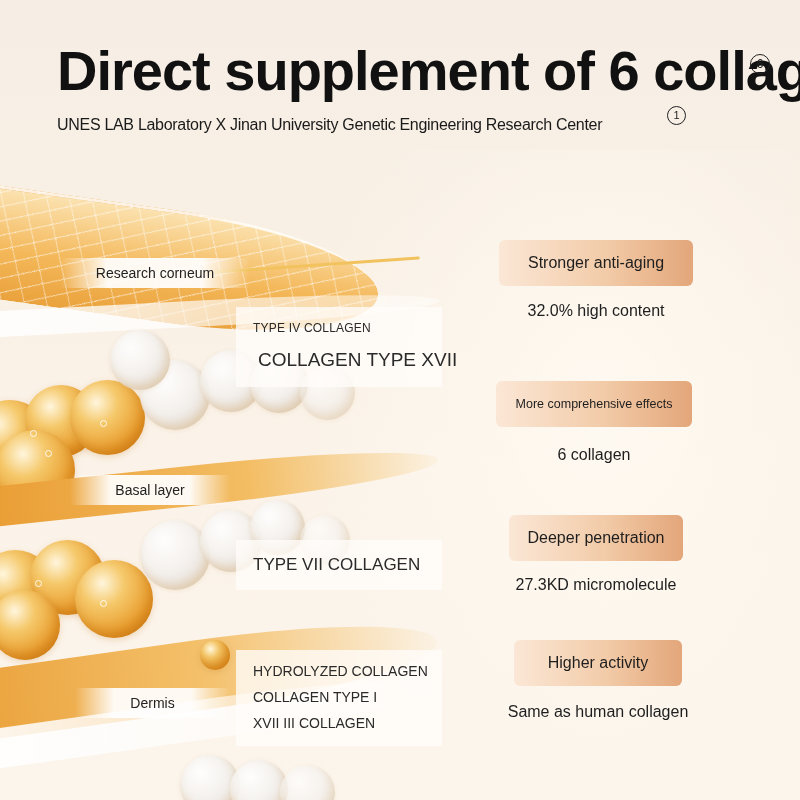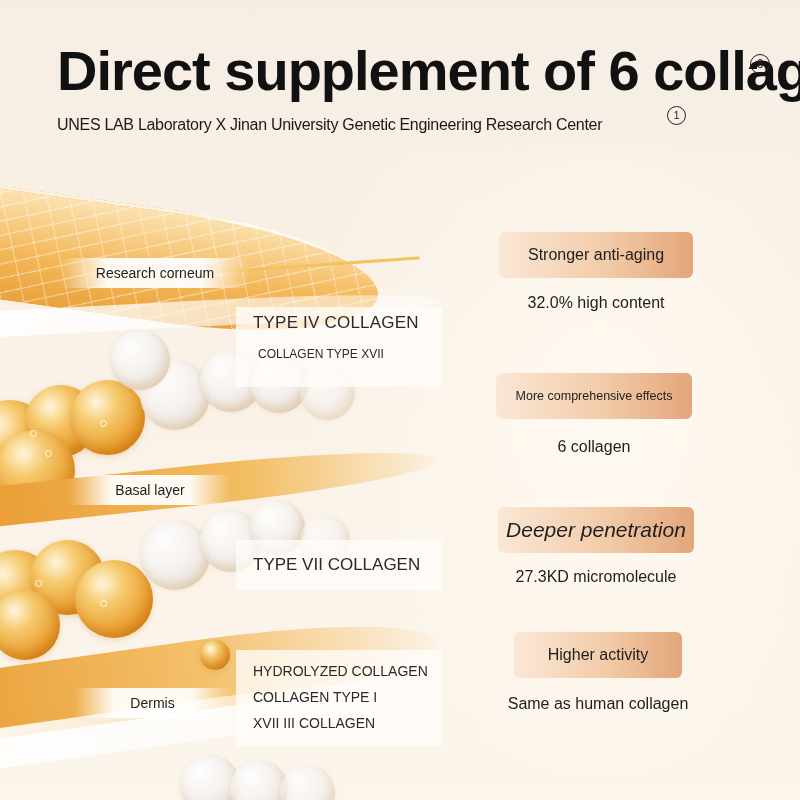--- a/index.html
+++ b/index.html
@@ -60,21 +60,21 @@
     }
     .type-box {
       position: absolute; background: rgba(255,253,250,0.78);
       color: #2a2a2a; padding: 0 0 0 17px;
     }
     .type-box .t-line { white-space: nowrap; }
 
     
     .feature { position: absolute; width: 200px; text-align: center; }
     .pill {
-      display: block; margin: 0 auto; height: 46px; border-radius: 6px;
+      display: block; margin: 8px auto; height: 46px; border-radius: 6px;
       background: linear-gradient(90deg, #fbe7d6 0%, #f2cba8 55%, #e3a67a 100%);
       color: #1e1e1e; line-height: 46px; white-space: nowrap;
     }
     .desc { margin-top: 14px; font-size: 16px; line-height: 22px; color: #1e1e1e; }
   </style>
 </head>
 <body>
 
 <div class="bg-glow"></div>
 
@@ -130,22 +130,22 @@
   <div class="sphere clear" style="left:180px; top:575px; width:60px; height:60px;"></div>
   <div class="sphere clear" style="left:230px; top:580px; width:58px; height:58px;"></div>
   <div class="sphere clear" style="left:280px; top:585px; width:55px; height:55px; opacity:0.7;"></div>
 </div>
 
 <div class="label-strip" style="left:60px; top:258px; width:190px;">Research corneum</div>
 <div class="label-strip" style="left:70px; top:475px; width:160px;">Basal layer</div>
 <div class="label-strip" style="left:75px; top:688px; width:155px;">Dermis</div>
 
 <div class="type-box" style="left:236px; top:307px; width:189px; height:80px;">
-  <div class="t-line" style="font-size:17px; margin-top:6px; letter-spacing:0.2px;">TYPE IV COLLAGEN</div>
-  <div class="t-line" style="font-size:12px; margin-top:14px; padding-left:5px;">COLLAGEN TYPE XVII</div>
+  <div class="t-line" style="font-size:12px; margin-top:14px; letter-spacing:0.2px;">TYPE IV COLLAGEN</div>
+  <div class="t-line" style="font-size:19px; margin-top:14px; padding-left:5px;">COLLAGEN TYPE XVII</div>
 </div>
 <div class="type-box" style="left:236px; top:540px; width:189px; height:50px;">
   <div class="t-line" style="font-size:17px; margin-top:15px;">TYPE VII COLLAGEN</div>
 </div>
 <div class="type-box" style="left:236px; top:650px; width:189px; height:96px;">
   <div class="t-line" style="font-size:14px; margin-top:13px;">HYDROLYZED COLLAGEN</div>
   <div class="t-line" style="font-size:14px; margin-top:10px;">COLLAGEN TYPE I</div>
   <div class="t-line" style="font-size:14px; margin-top:10px;">XVII III COLLAGEN</div>
 </div>
 
@@ -157,21 +157,21 @@
 </div>
 
 <div class="feature" style="left:494px; top:373px;">
   <span class="pill" style="width:196px; font-size:12.5px;">More comprehensive effects</span>
   <div class="desc" style="margin-top:17px;">
     <div>6 collagen</div>
   </div>
 </div>
 
 <div class="feature" style="left:496px; top:507px;">
-  <span class="pill" style="width:196px; font-size:21px;font-style:italic;">Deeper penetration</span>
+  <span class="pill" style="width:174px; font-size:16px;">Deeper penetration</span>
   <div class="desc" style="margin-top:13px;">
     <div>27.3KD micromolecule</div>
   </div>
 </div>
 
 <div class="feature" style="left:498px; top:632px;">
   <span class="pill" style="width:168px; font-size:16px;">Higher activity</span>
   <div class="desc" style="margin-top:15px;">
     <div>Same as human collagen</div>
   </div>

